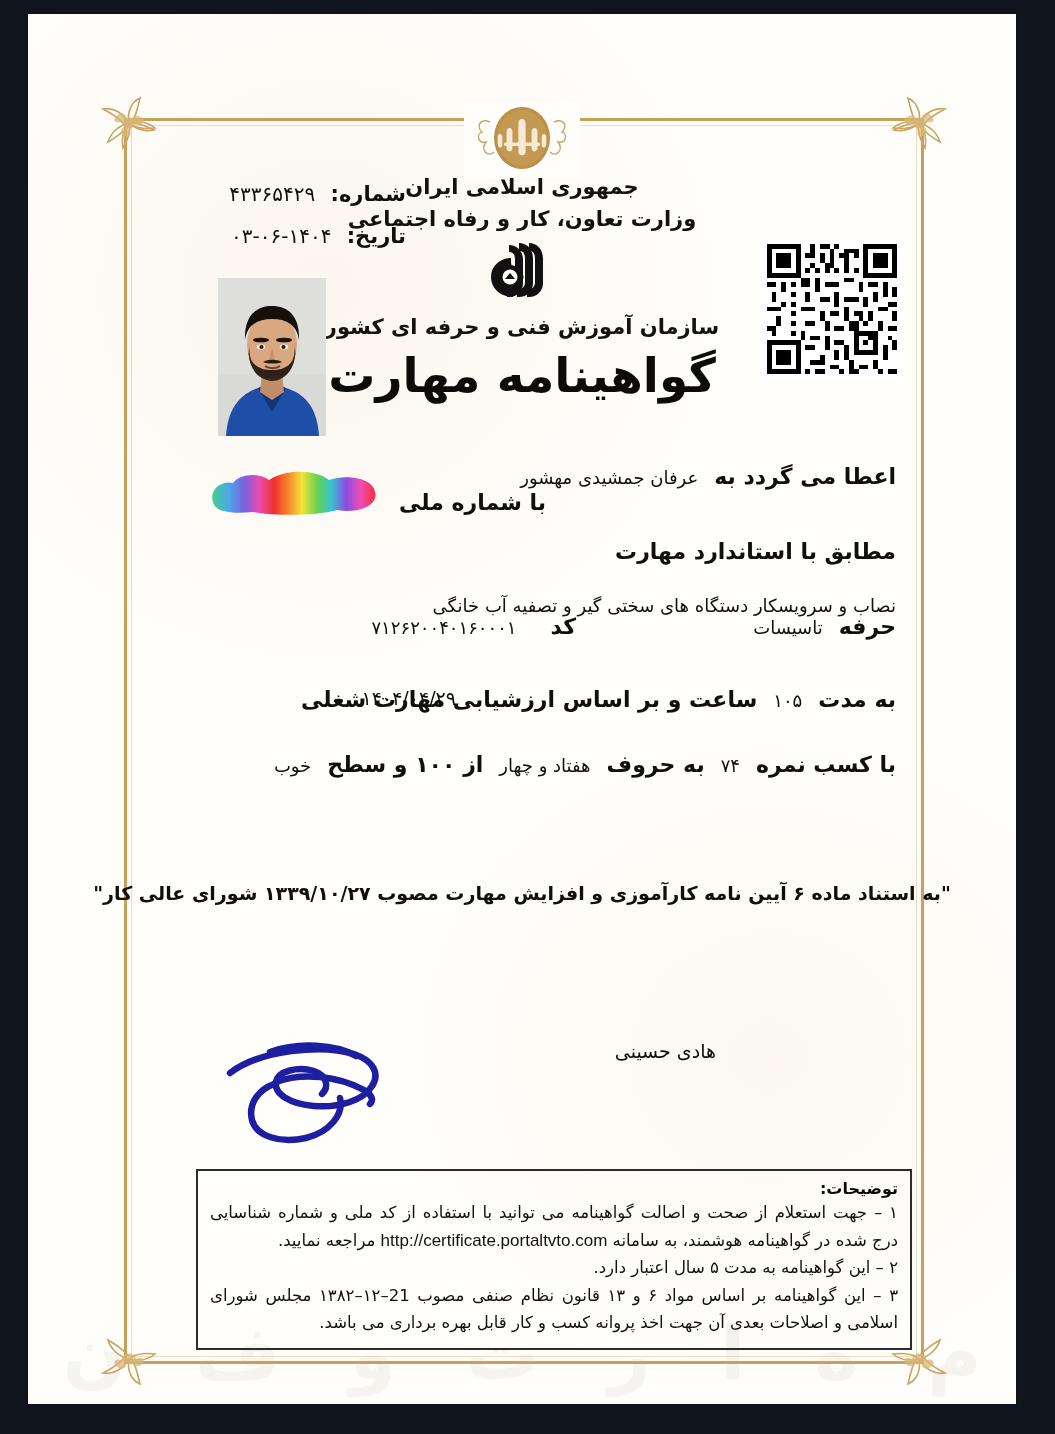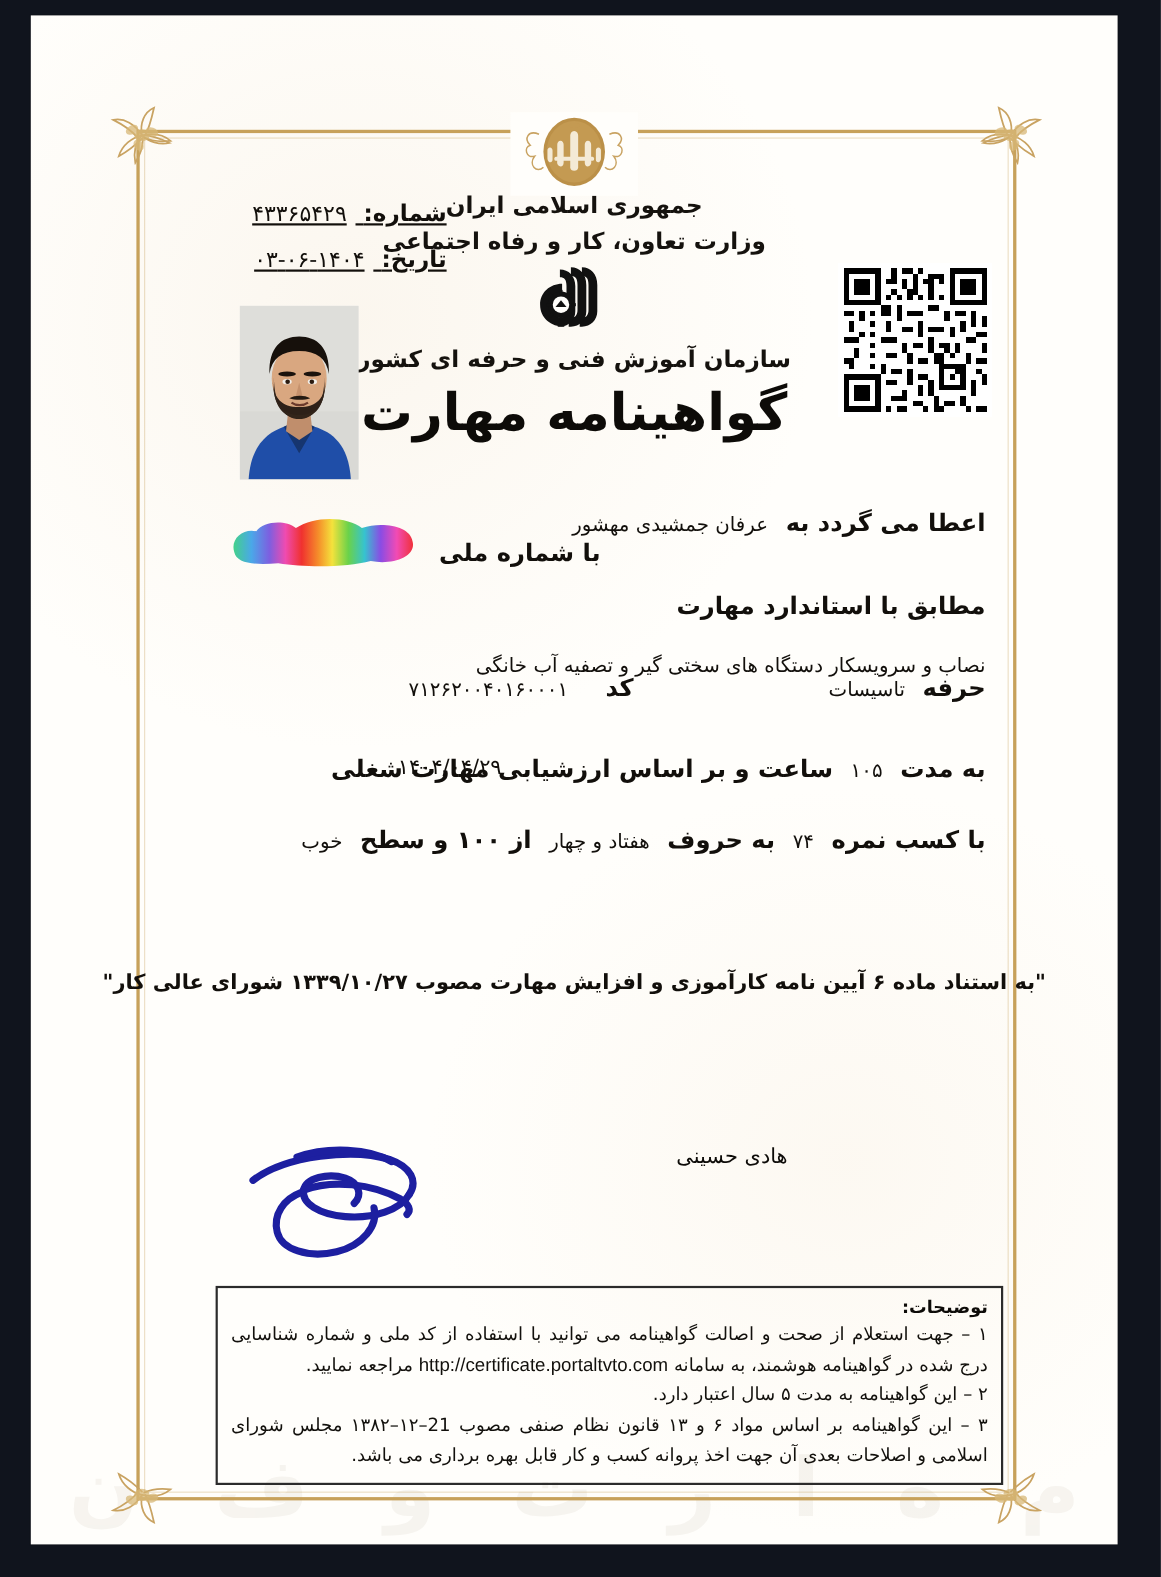--- a/index.html
+++ b/index.html
@@ -131,21 +131,20 @@
     text-align: right;
     direction: rtl;
   }
   #serial-block .row {
     font-size: 21px;
     font-weight: bold;
     color: #120f0b;
     margin-bottom: 18px;
     white-space: nowrap;
     letter-spacing: .5px;
-    text-decoration: underline;
   }
   #serial-block .row .val {
     font-weight: normal;
     font-size: 20px;
     margin-inline-start: 8px;
   }
 
   
   #photo {
     position: absolute;

